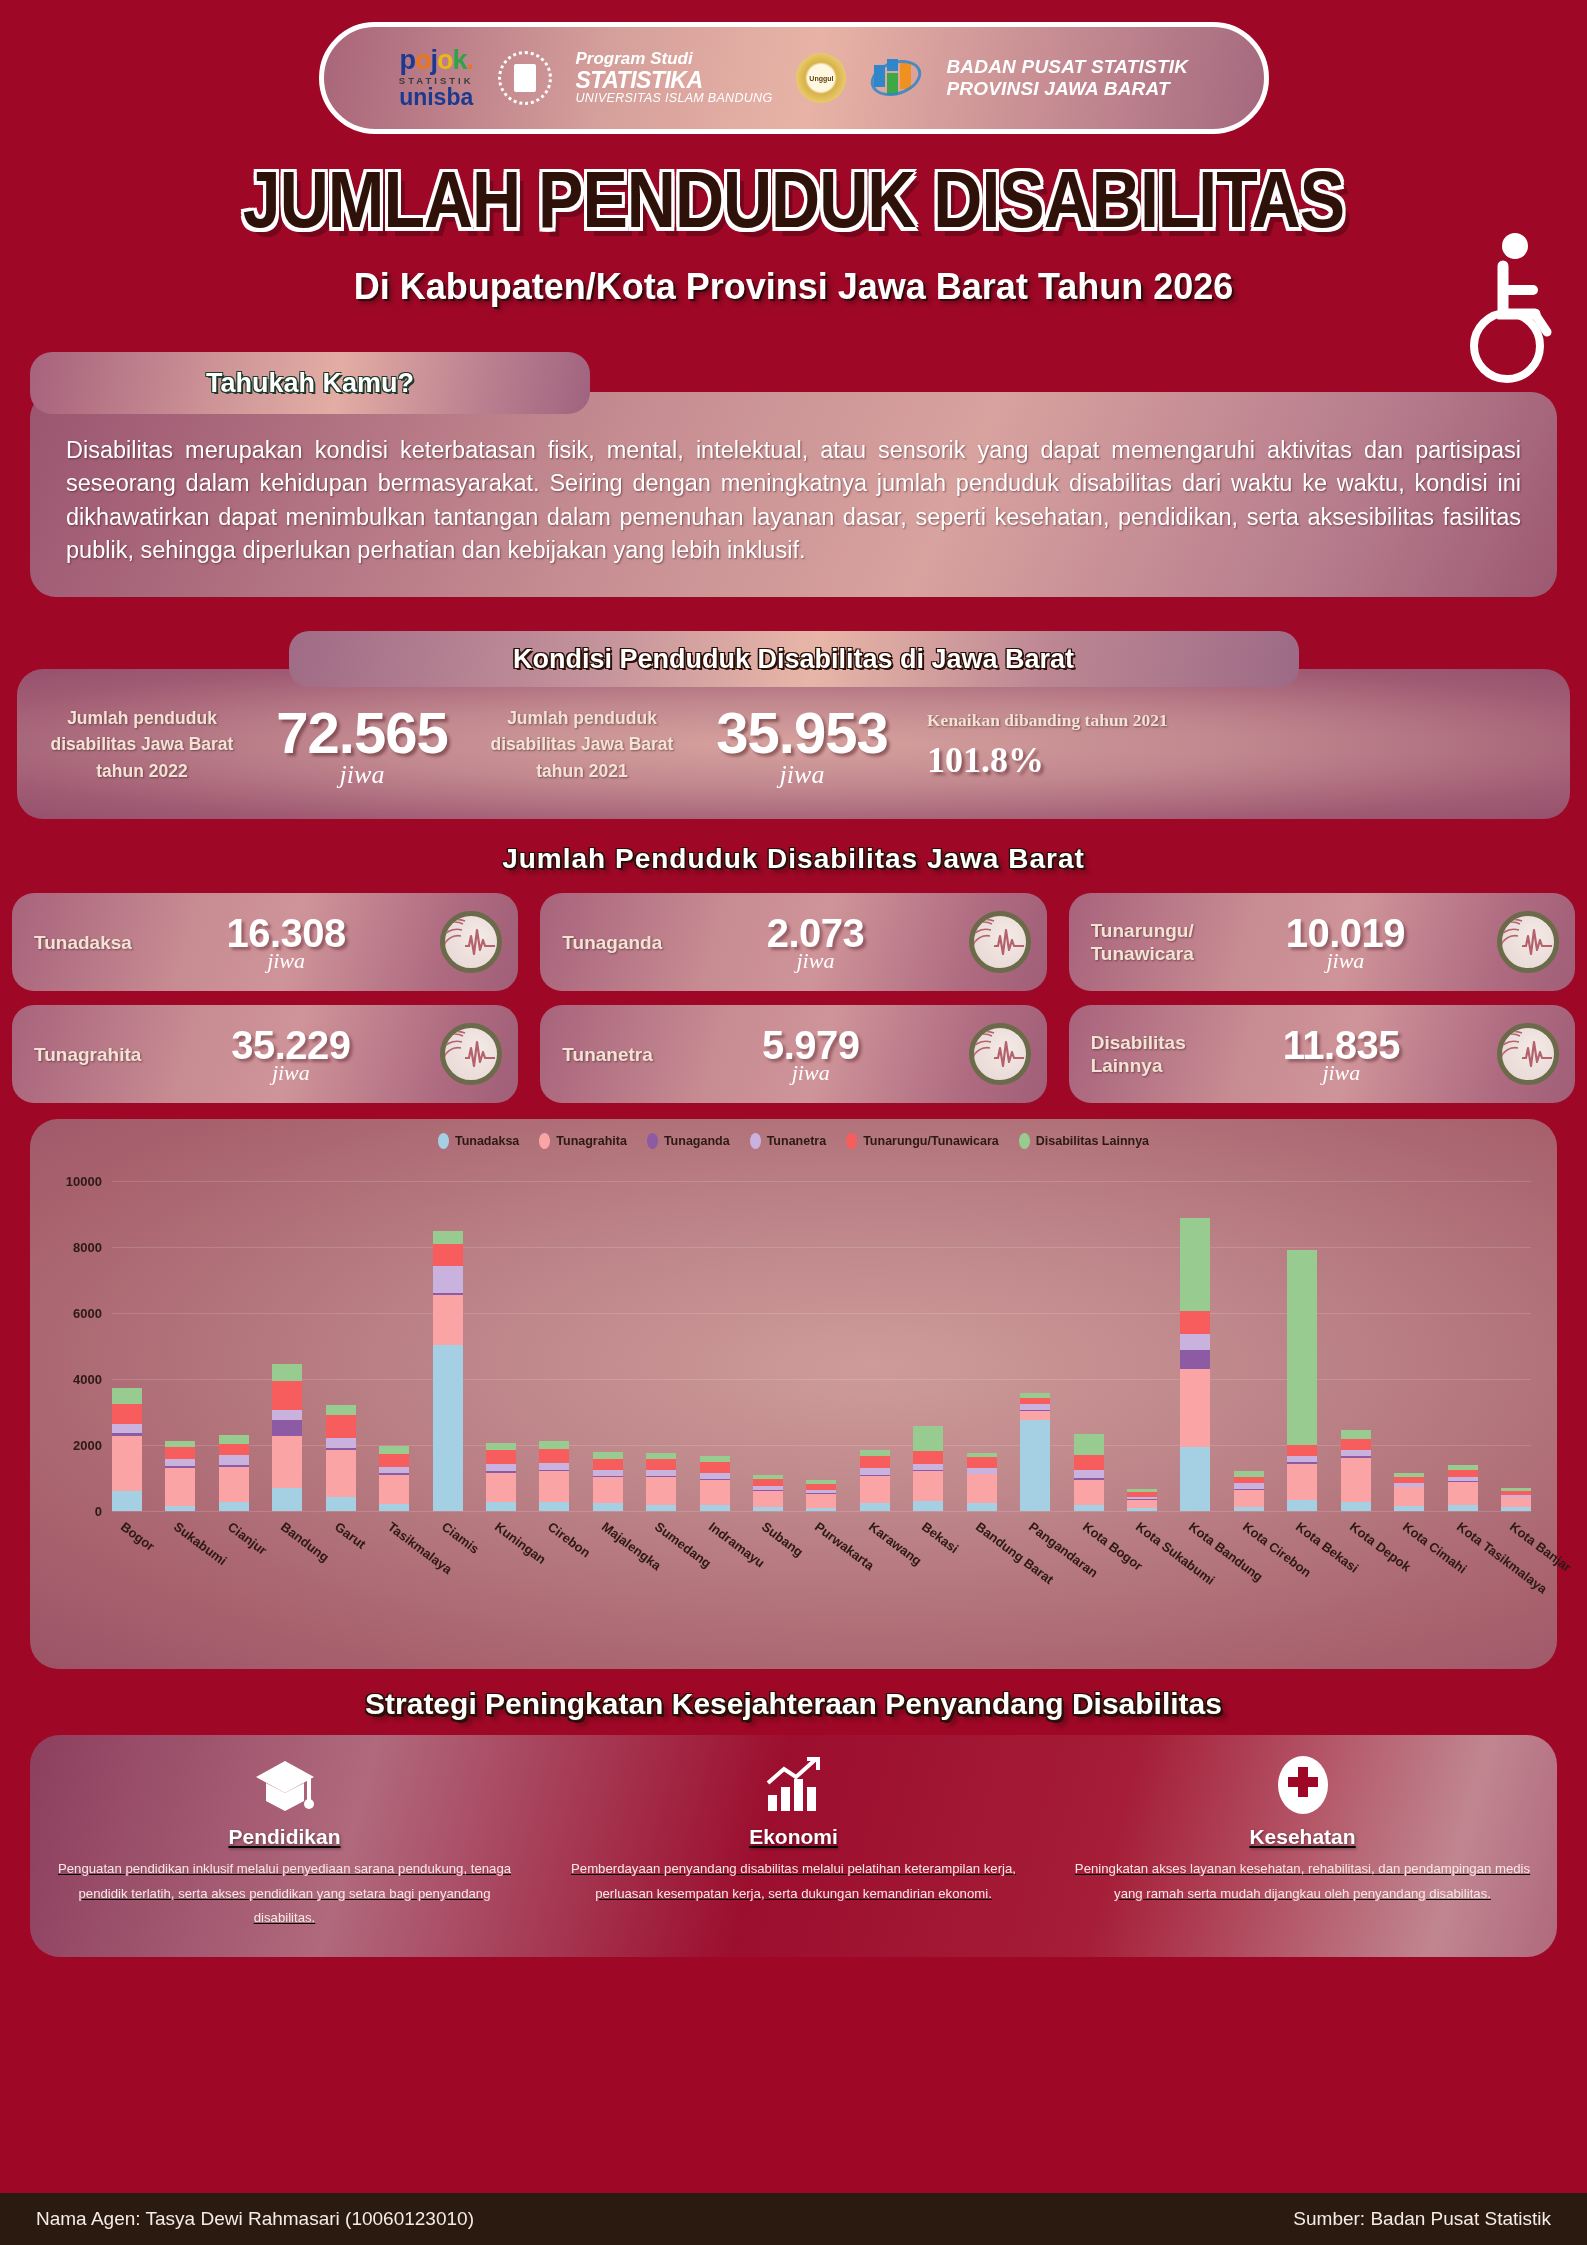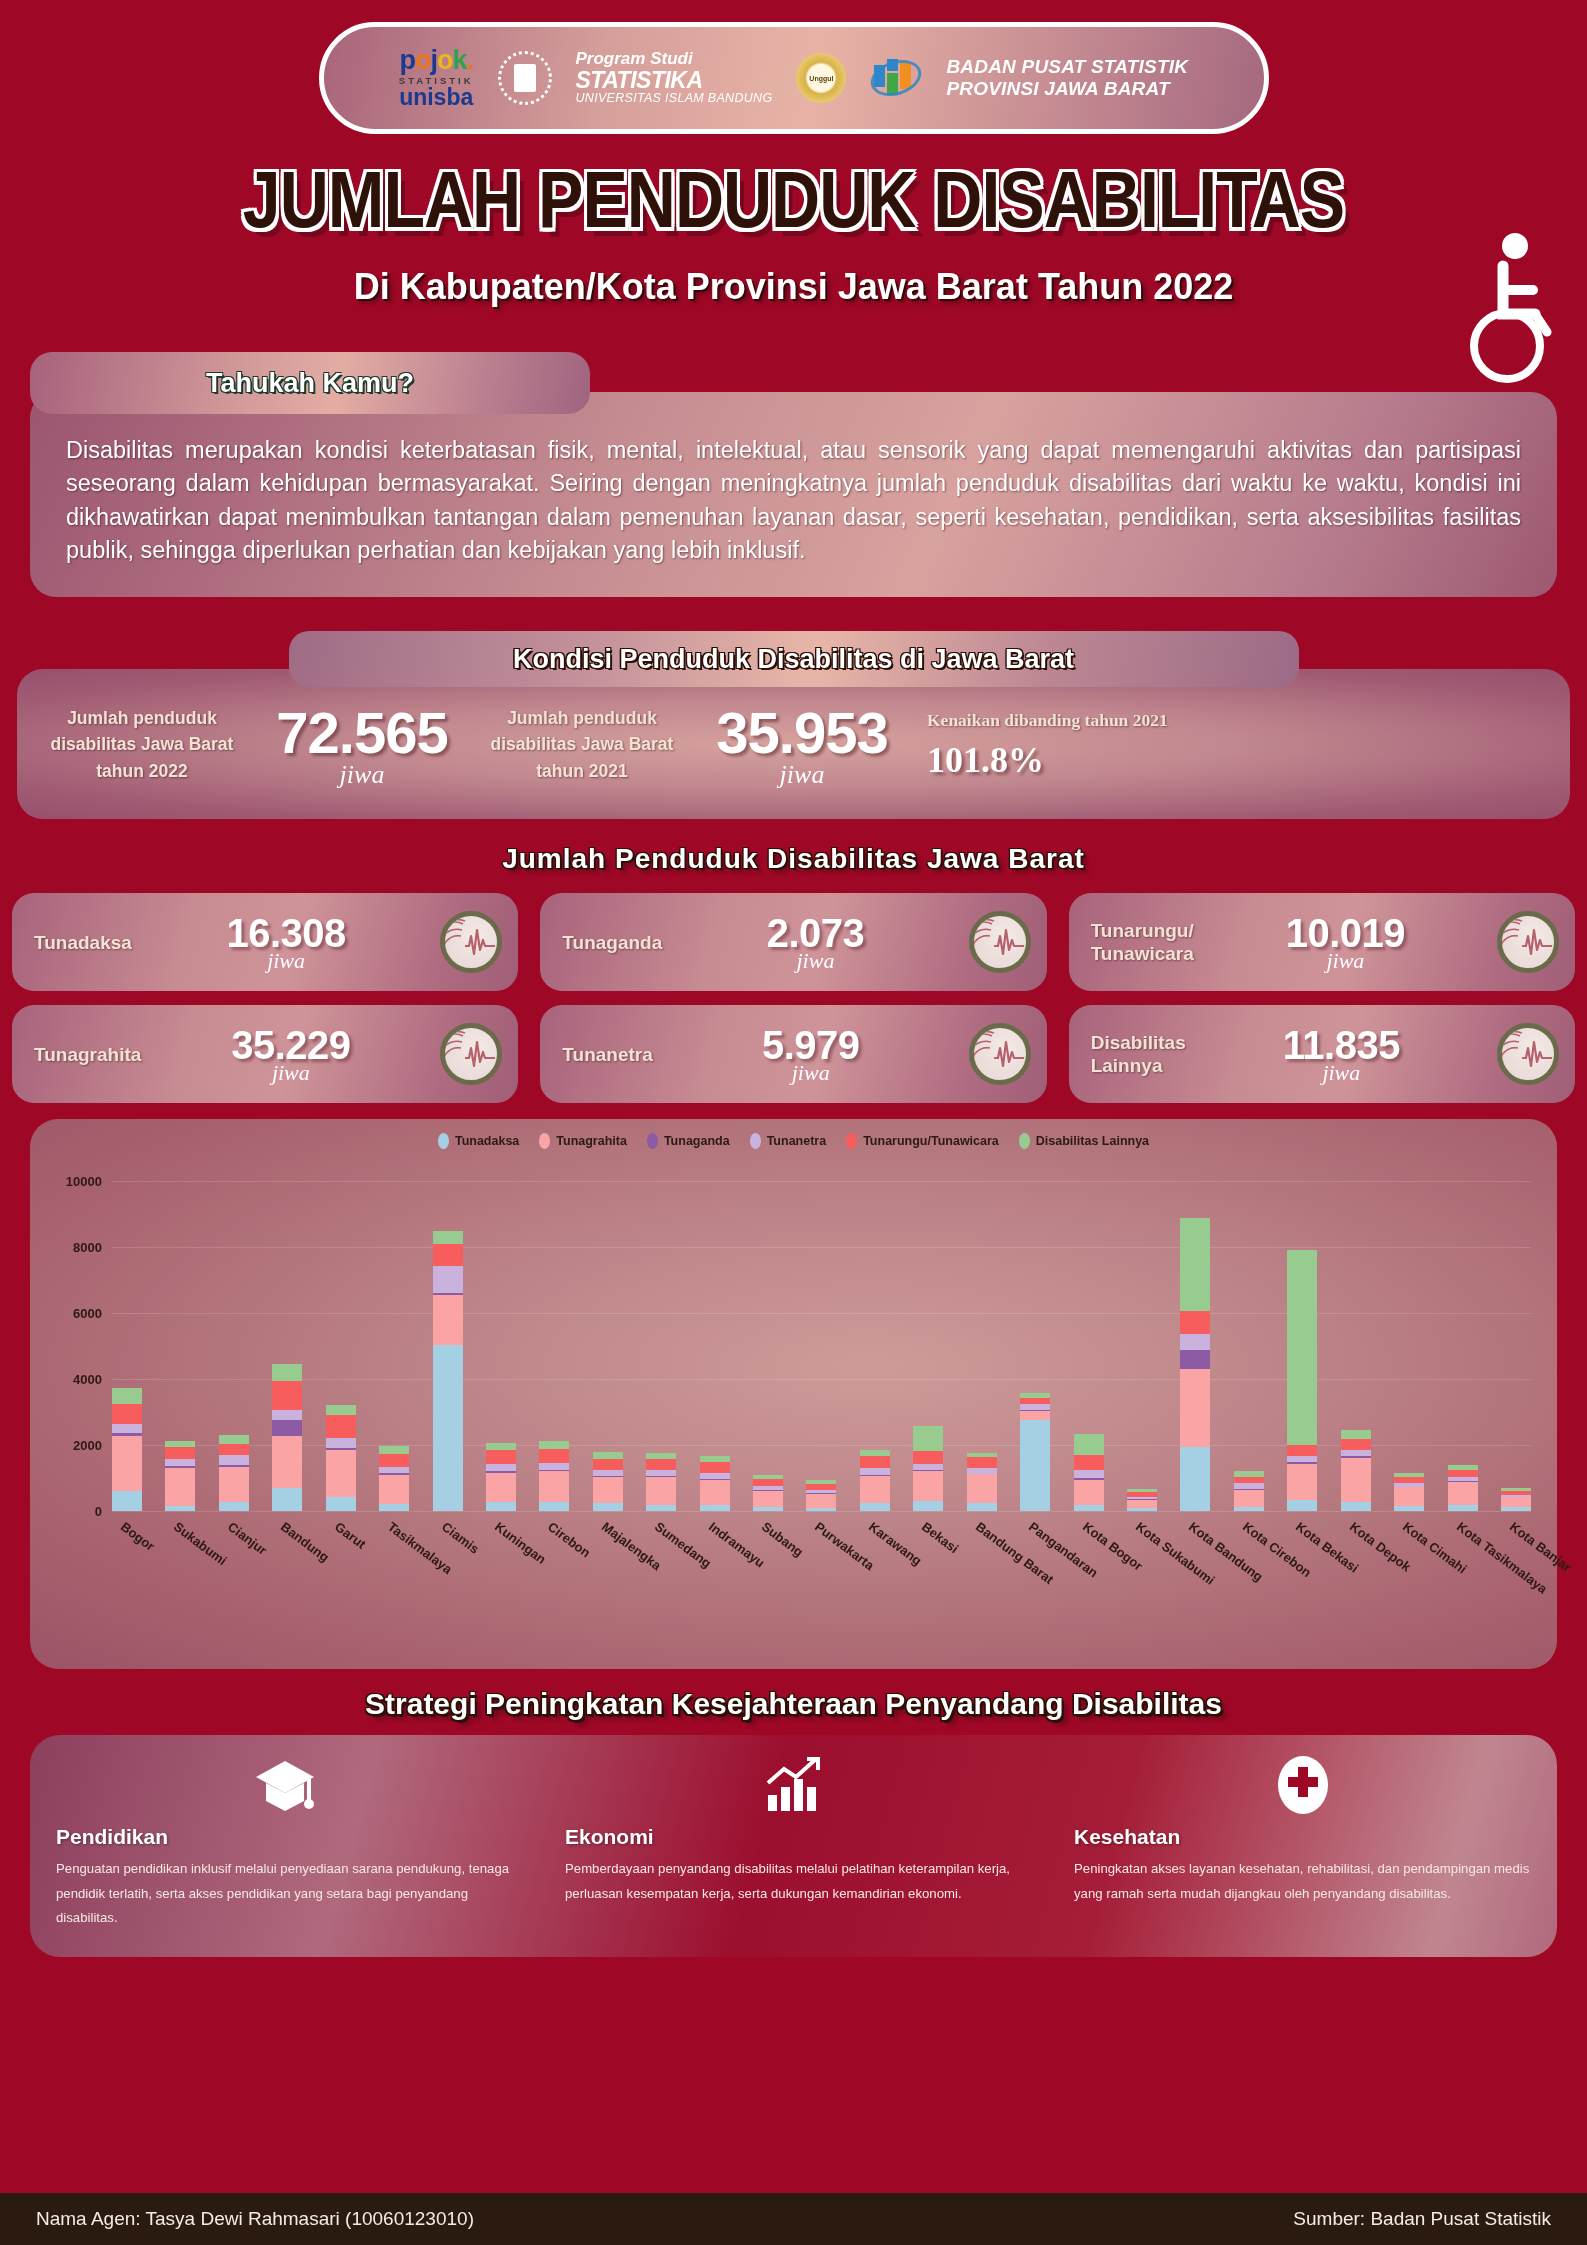--- a/index.html
+++ b/index.html
@@ -154,21 +154,21 @@
   }
   
   .strategi-title {
     text-align:center; margin-top:18px; font-size:30px; font-weight:bold; color:#fff;
     text-shadow:2.5px 2.5px 0 #2b1008, -1.5px -1.5px 0 #2b1008, 1.5px -1.5px 0 #2b1008, -1.5px 1.5px 0 #2b1008, 6px 6px 4px rgba(0,0,0,.3);
   }
   .strat-panel {
     margin:14px 30px 0; border-radius:30px; height:222px; display:flex;
     background:linear-gradient(105deg,#8d3f5e 0%,#b0697d 22%,#9c0e2e 48%,#a51d38 70%,#c08690 92%,#b0697d 100%);
   }
-  .strat { flex:1; padding:18px 26px 9px; text-align:left; }
+  .strat { flex:1; padding:18px 26px 9px; text-align:center;text-decoration:underline; }
   .strat .icon { height:62px; display:flex; align-items:flex-end; justify-content:center; }
   .strat .h { font-size:21px; font-weight:bold; color:#fff; margin-top:10px;
               text-shadow:1px 1px 3px rgba(0,0,0,.4); }
   .strat .d { font-size:13.2px; color:#f6e9e4; line-height:1.85; margin-top:8px; }
   
   .footer {
     position:absolute; left:0; right:0; bottom:0; height:52px; background:#2b1a10;
     display:flex; align-items:center; justify-content:space-between; padding:0 36px;
   }
   .footer span { color:#f4ece6; font-size:19px; }
@@ -208,21 +208,21 @@
     </div>
 
     <div class="bps-text">
       <div>BADAN PUSAT STATISTIK</div>
       <div>PROVINSI JAWA BARAT</div>
     </div>
   </div>
 </div>
 
 <div class="main-title">JUMLAH PENDUDUK DISABILITAS</div>
-<div class="sub-title">Di Kabupaten/Kota Provinsi Jawa Barat Tahun 2022</div>
+<div class="sub-title">Di Kabupaten/Kota Provinsi Jawa Barat Tahun 2026</div>
 
 <svg class="wheel-icon" viewBox="0 0 110 160">
   <circle cx="68" cy="16" r="13" fill="#fff"></circle>
   <path d="M56 36 L56 84 L88 84" stroke="#fff" stroke-width="11" fill="none" stroke-linecap="round"></path>
   <path d="M56 60 L86 60" stroke="#fff" stroke-width="10" fill="none" stroke-linecap="round"></path>
   <circle cx="60" cy="116" r="33" stroke="#fff" stroke-width="8" fill="none"></circle>
   <path d="M88 84 L100 102" stroke="#fff" stroke-width="9" stroke-linecap="round"></path>
 </svg>
 
 <div class="tk-wrap">

